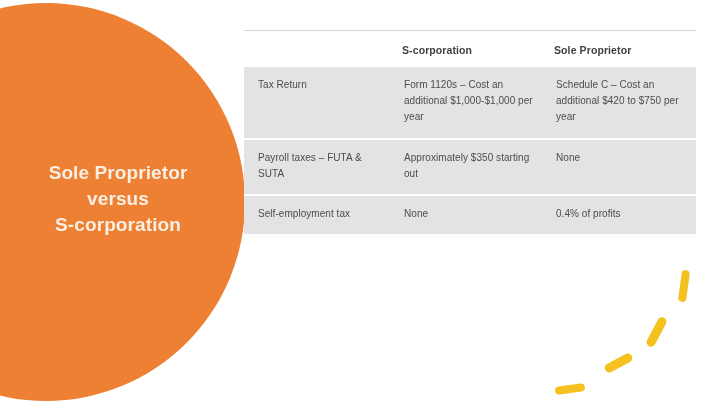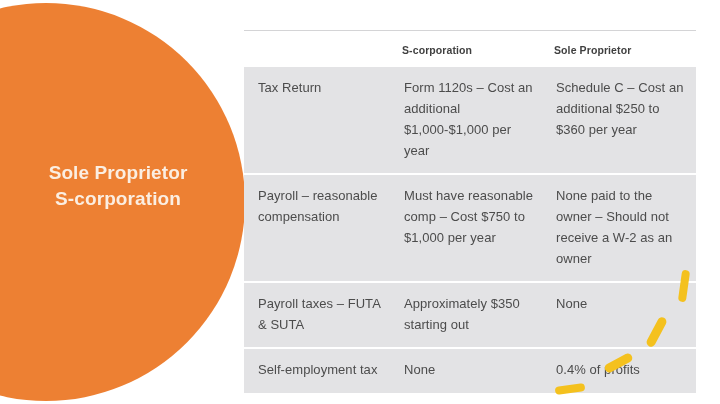--- a/index.html
+++ b/index.html
@@ -71,21 +71,21 @@
     font-size: 10.5px;
     font-weight: bold;
     color: #3f3f3f;
     padding: 13px 8px 11px 8px;
     background: #ffffff;
     letter-spacing: 0.1px;
   }
 
   .tbl td {
     vertical-align: top;
-    font-size: 13px;
+    font-size: 10px;
     color: #4c4c4c;
     line-height: 1.62;
     padding: 10px 10px 12px 10px;
     background: #e3e3e5;
     border-bottom: 2px solid #ffffff;
     letter-spacing: 0.05px;
     margin-top: 40px;
   }
 
   .tbl tr.last-row td {
@@ -135,20 +135,21 @@
 </style>
 </head>
 <body>
 
 <div class="slide">
 
   <div class="orange-circle"></div>
 
   <div class="title-block">
     <span class="title-line">Sole Proprietor</span>
+    <span class="title-line">versus</span>
     <span class="title-line">S-corporation</span>
   </div>
 
   <div class="table-wrap">
     <div class="table-top-rule"></div>
 
     <table class="tbl">
       <colgroup>
         <col class="col-label">
         <col class="col-scorp">
@@ -158,26 +159,21 @@
         <tr>
           <th class="cell-label"></th>
           <th>S-corporation</th>
           <th>Sole Proprietor</th>
         </tr>
       </thead>
       <tbody>
         <tr>
           <td class="cell-label">Tax Return</td>
           <td>Form 1120s – Cost an additional $1,000-$1,000 per year</td>
-          <td>Schedule C – Cost an additional $250 to $360 per year</td>
-        </tr>
-        <tr>
-          <td class="cell-label">Payroll – reasonable compensation</td>
-          <td>Must have reasonable comp – Cost $750 to $1,000 per year</td>
-          <td>None paid to the owner – Should not receive a W-2 as an owner</td>
+          <td>Schedule C – Cost an additional $420 to $750 per year</td>
         </tr>
         <tr>
           <td class="cell-label">Payroll taxes – FUTA &amp; SUTA</td>
           <td>Approximately $350 starting out</td>
           <td>None</td>
         </tr>
         <tr class="last-row">
           <td class="cell-label">Self-employment tax</td>
           <td>None</td>
           <td>0.4% of profits</td>

